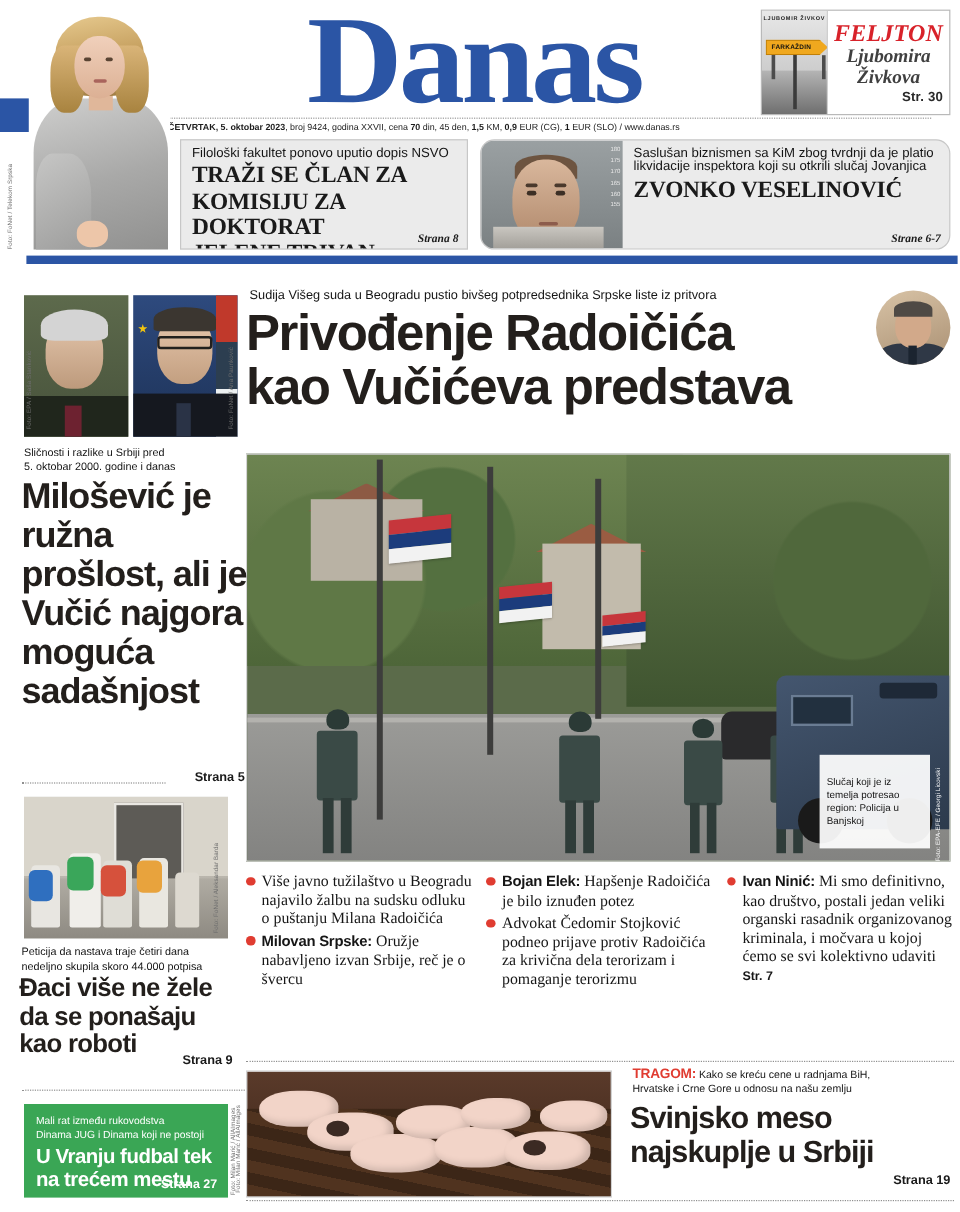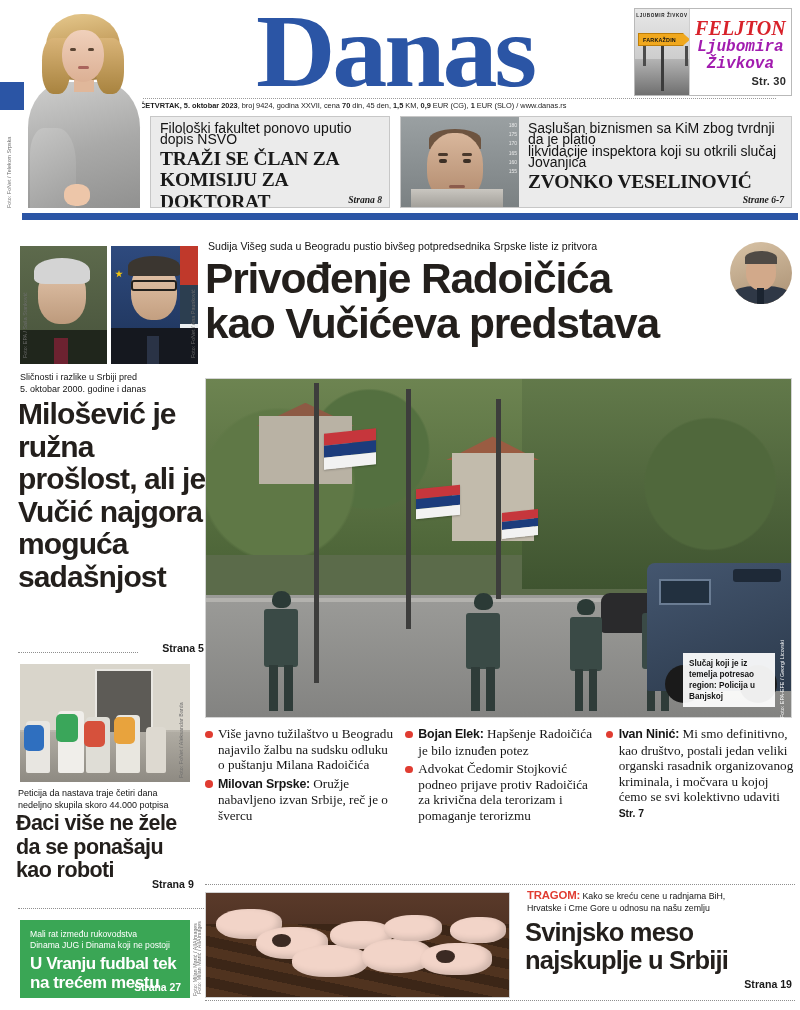--- a/index.html
+++ b/index.html
@@ -95,22 +95,22 @@
   .fc-post { position:absolute; left:26px; top:36px; width:3px; height:46px; background:#3b3b3b; }
   .feljton-txt {
     flex:1; padding:3px 5px 2px 5px; display:flex; flex-direction:column;
     align-items:center; justify-content:center;
   }
   .f-title {
     font-family:"Liberation Serif", serif; font-weight:bold; font-style:italic;
     color:#D8222A; font-size:20px; line-height:21px; letter-spacing:.2px;
   }
   .f-sub {
-    font-family:Liberation Mono, monospace; font-style:italic; font-weight:bold;
-    color:#a21caf; font-size:16px; line-height:17px;
+    font-family:Liberation Serif, serif; font-style:italic; font-weight:bold;
+    color:#404040; font-size:16px; line-height:17px;
   }
   .f-page {
     font-weight:bold; font-size:11px; color:#2a2a2a; align-self:flex-end;
     margin-top:2px; letter-spacing:.2px;
   }
 
   .dateline-rule {
     position:absolute; left:28px; top:98px; width:748px;
     border-top:1px dotted #9a9a9a;
   }
@@ -123,26 +123,26 @@
 
   
   .blue-tab { position:absolute; left:0; top:82px; width:24px; height:28px; background:#2B55A5; z-index:2;}
 
   
   .teaser {
     position:absolute; top:116px; height:92px;
     border:1px solid #c7c7c7; background:#ebebeb; display:flex; overflow:hidden;
   }
   .teaser-left { left:150px; width:240px; }
-  .teaser-right { left:400px; width:392px; }
+  .teaser-right { left:400px; width:392px;border-radius:12px; }
   .teaser-right .t-img { width:118px; }
   .t-img { width:0; height:100%; position:relative; overflow:hidden; }
   .t-body { flex:1; padding:6px 8px 4px 9px; position:relative; }
   .t-kicker {
-    font-size:14px; line-height:11.4px; color:#141414; font-weight:normal;
+    font-size:11px; line-height:11.4px; color:#141414; font-weight:normal;
     font-family:"Liberation Sans", sans-serif;
   }
   .t-head {
     font-family:"Liberation Serif", serif; font-weight:bold;
     font-size:19.5px; line-height:21.5px; color:#1a1a1a; margin-top:2px;
     letter-spacing:-.2px;
   }
   .t-page {
     position:absolute; right:7px; bottom:2px; font-family:"Liberation Serif", serif;
     font-weight:bold; font-style:italic; font-size:9.6px; color:#1a1a1a;
@@ -281,22 +281,22 @@
     position:absolute; right:-6px; bottom:26px; width:150px; height:128px;
     background:linear-gradient(160deg,#44566f,#2c3a4c); border-radius:8px 6px 2px 2px;
   }
   .veh-win { position:absolute; left:12px; top:16px; width:52px; height:26px; background:#22303f; border:2px solid #6a7c93;}
   .veh-light { position:absolute; left:86px; top:6px; width:48px; height:13px; background:#1e2937; border-radius:3px;}
   .veh-wheel { position:absolute; bottom:-12px; width:38px; height:38px; border-radius:50%; background:#1a1a1a;}
   .car-dark { position:absolute; left:395px; bottom:84px; width:90px; height:40px; background:#2a2a2c; border-radius:9px 14px 4px 4px;}
 
   .photo-caption {
     position:absolute; right:16px; bottom:10px; width:92px;
-    background:rgba(255,255,255,.93); padding:5px 6px;
-    font-size:8.2px; line-height:11px; color:#151515;font-weight:bold;
+    background:rgba(255,255,255,.93); padding:17px 6px;
+    font-size:8.2px; line-height:11px; color:#151515;
   }
   .credit-main { left:779px; top:660px; height:58px; color:#ffffff; }
 
   
   .bullets { position:absolute; left:205px; top:726px; width:590px; display:flex; gap:11px; }
   .bcol { flex:1; }
   .bitem { position:relative; padding-left:13px; margin-bottom:3px;
     font-family:"Liberation Serif", serif; font-size:13.2px; line-height:15.6px; color:#161616;}
   .bitem::before {
     content:""; position:absolute; left:0; top:4.5px; width:7.5px; height:7.5px;

